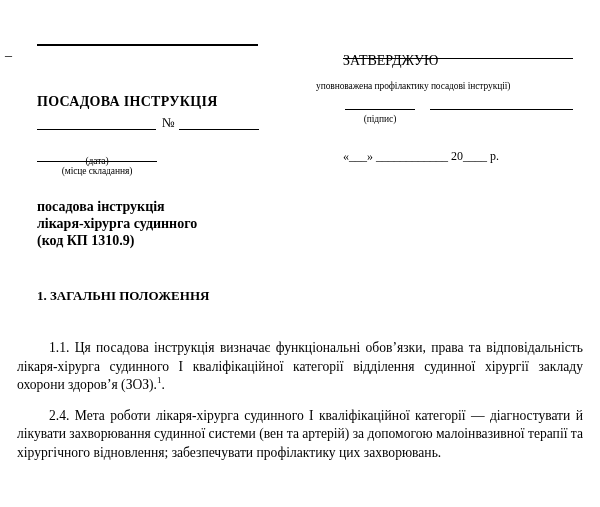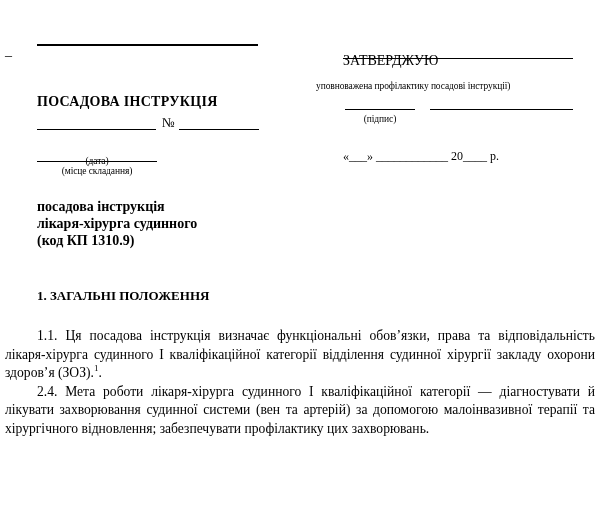--- a/index.html
+++ b/index.html
@@ -63,21 +63,21 @@
 
   
   #section-heading { left: 37px; top: 288px; font-size: 13px; font-weight: bold; white-space: nowrap; }
   #body-text {
     left: 5px; top: 327px; width: 590px;
     font-size: 13.6px;
     line-height: 18.6px;
     text-align: justify;
   }
   #body-text p {
-    margin: 0;
+    margin: 12px;
     text-indent: 32px;
   }
   #body-text sup {
     font-size: 9px;
     line-height: 0;
   }
 </style>
 </head>
 <body>
 

